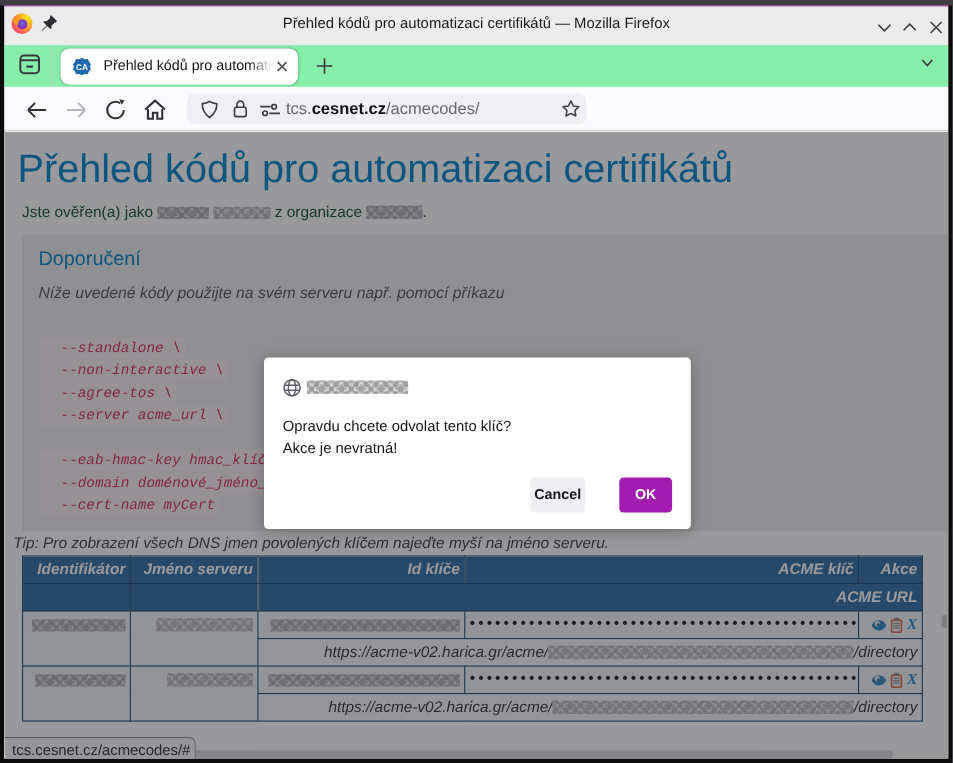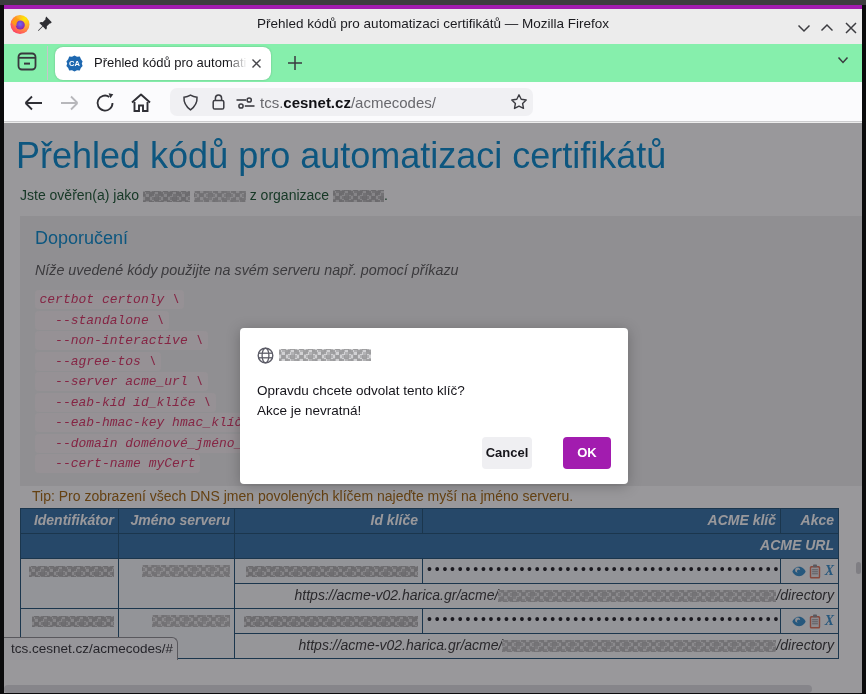--- a/index.html
+++ b/index.html
@@ -1,18 +1,18 @@
 <!DOCTYPE html>
 <html><head><meta charset="utf-8">
 <style>
 *{margin:0;padding:0;box-sizing:border-box}
 html,body{width:866px;height:694px;overflow:hidden}
 body{position:relative;background:#0b0b0c;font-family:"Liberation Sans",sans-serif}
 #topstrip{position:absolute;left:0;top:0;width:866px;height:5px;background:#3d3d3f}
-#win{position:absolute;left:4px;top:5px;width:858px;height:684px;background:#ececec;border-top:4px solid #a21caf}
+#win{position:absolute;left:4px;top:5px;width:858px;height:684px;background:#ececec;border-top:1px solid #a21caf}
 
 #titlebar{position:absolute;left:0;top:0;width:100%;height:35px;background:#ececec}
 #fxlogo{position:absolute;left:5px;top:4px}
 #pin{position:absolute;left:33px;top:6px}
 #wtitle{position:absolute;left:0;top:0;width:100%;height:30px;line-height:30px;text-align:center;font-size:13.5px;color:#1b1b1f}
 .wc{position:absolute;top:9px}
 
 #tabbar{position:absolute;left:0;top:35px;width:100%;height:38px;background:#86efac}
 #fxview{position:absolute;left:13px;top:8px}
 #tabsep{position:absolute;left:43px;top:2px;width:1px;height:34px;background:#c6c6ca}
@@ -30,21 +30,21 @@
 
 #content{position:absolute;left:0;top:114px;width:858px;height:570px;background:#fff;overflow:hidden}
 #content .in{position:absolute;font-size:14px}
 h1{position:absolute;left:12px;top:15px;font-size:36px;font-weight:400;color:#0088cc;line-height:36px;white-space:nowrap}
 #sub{left:16px;top:64px;color:#14532d}
 #box{position:absolute;left:16px;top:93px;width:842px;height:270px;background:#efefef}
 #boxtitle{position:absolute;left:15px;top:12px;font-size:18px;color:#0088cc}
 #boxdesc{position:absolute;left:15px;top:46px;font-size:14.3px;font-style:italic;color:#555}
 .cl{position:absolute;left:15px;white-space:pre}
 .cl code{font-family:"Liberation Mono",monospace;font-style:italic;font-size:13px;background:#f9f2f4;color:#da2f62;padding:2px 4.5px;border-radius:4px}
-#tip{left:28px;top:365px;color:#a16207;font-size:14.3px}
+#tip{left:8px;top:365px;font-style:italic;color:#404040;font-size:14.3px}
 
 table{position:absolute;left:16px;top:385px;border-collapse:collapse;table-layout:fixed;width:818px}
 td,th{border:1px solid #1a4e72;font-size:14px;padding:4px 4px 2px 4px;vertical-align:top;text-align:right;height:25px;line-height:15px;overflow:hidden}
 th{background:#2e6da4;color:#fff;font-style:italic;font-weight:700;white-space:nowrap}
 .dk{background:#f5f7f9}
 .du{background:#fafbfc;font-style:italic;color:#333;white-space:nowrap;padding-left:3px}
 .act{white-space:nowrap}
 .bl{font-size:14px;letter-spacing:2.8px;color:#1a1a1f;position:relative;top:-1px;white-space:nowrap}
 .act svg{display:inline-block;vertical-align:middle}
 .czd{display:inline-block;vertical-align:middle;background:
@@ -60,21 +60,21 @@
 
 #overlay{position:absolute;left:0;top:0;width:100%;height:100%;background:rgba(28,27,34,.45)}
 #dialog{position:absolute;left:236px;top:205px;width:388px;height:156px;background:#fff;border-radius:4px;box-shadow:0 2px 14px rgba(0,0,0,.25)}
 #dlgmsg{position:absolute;left:17px;top:53px;font-size:13.5px;color:#15141a;line-height:19.5px}
 .dbtn{position:absolute;top:109px;height:32px;border-radius:4px;font-weight:700;font-size:13px;text-align:center;line-height:32px}
 #bcancel{left:242px;width:50px;background:#efeff2;color:#15141a}
 #bok{left:323px;width:48px;background:#a21caf;color:#fff}
 
 #hthumb{position:absolute;left:0;top:562px;width:808px;height:8px;border-radius:4px;background:#dcdce0}
 #vthumb{position:absolute;left:852px;top:439px;width:5px;height:12px;border-radius:3px;background:#d0d0d4}
-#status{position:absolute;left:0;top:514px;width:174px;height:23px;background:#fbfbfd;border:1px solid #8a8a8e;border-left:none;border-bottom:none;border-top-right-radius:6px;font-size:13.5px;color:#2e2e33;line-height:22px;padding-left:7px}
+#status{position:absolute;left:0;top:550px;width:174px;height:23px;background:#fbfbfd;border:1px solid #8a8a8e;border-left:none;border-bottom:none;border-top-right-radius:6px;font-size:13.5px;color:#2e2e33;line-height:22px;padding-left:7px}
 svg{display:block}
 </style></head>
 <body>
 <div id="topstrip"></div>
 <div id="win">
  <div id="titlebar">
   <svg id="fxlogo" width="22" height="22" viewBox="0 0 22 22">
    <defs>
     <radialGradient id="fg1" cx="0.75" cy="0.2" r="1.1">
      <stop offset="0" stop-color="#ffea00"></stop>
@@ -165,26 +165,24 @@
           <path d="M9 1.8 L11.2 6.3 L16.2 7 L12.6 10.5 L13.5 15.4 L9 13.1 L4.5 15.4 L5.4 10.5 L1.8 7 L6.8 6.3 Z" fill="none" stroke="#3c3c42" stroke-width="1.4" stroke-linejoin="round"></path>
         </svg>
   </div>
  </div>
  <div id="content">
   <h1>Přehled kódů pro automatizaci certifikátů</h1>
   <div class="in" id="sub">Jste ověřen(a) jako <span class="cz" style="width:47px;height:11px"></span> <span class="cz2" style="width:52px;height:11px"></span> z organizace <span class="cz" style="width:51px;height:12px"></span>.</div>
   <div id="box">
    <div id="boxtitle">Doporučení</div>
    <div id="boxdesc">Níže uvedené kódy použijte na svém serveru např. pomocí příkazu</div>
-   <div class="cl" style="top:73px"><code>certbot certonly \</code></div>
    <div class="cl" style="top:114px"><code>  --non-interactive \</code></div>
    <div class="cl" style="top:93.5px"><code>  --standalone \</code></div>
    <div class="cl" style="top:134.5px"><code>  --agree-tos \</code></div>
    <div class="cl" style="top:155px"><code>  --server acme_url \</code></div>
-   <div class="cl" style="top:175.5px"><code>  --eab-kid id_klíče \</code></div>
    <div class="cl" style="top:196px"><code>  --eab-hmac-key hmac_klíč \</code></div>
    <div class="cl" style="top:216.5px"><code>  --domain doménové_jméno_1 \</code></div>
    <div class="cl" style="top:237px"><code>  --cert-name myCert</code></div>
   </div>
   <div class="in" id="tip">Tip: Pro zobrazení všech DNS jmen povolených klíčem najeďte myší na jméno serveru.</div>
   <table>
    <colgroup>
           <col style="width:98px">
           <col style="width:116px">
           <col style="width:188px">

